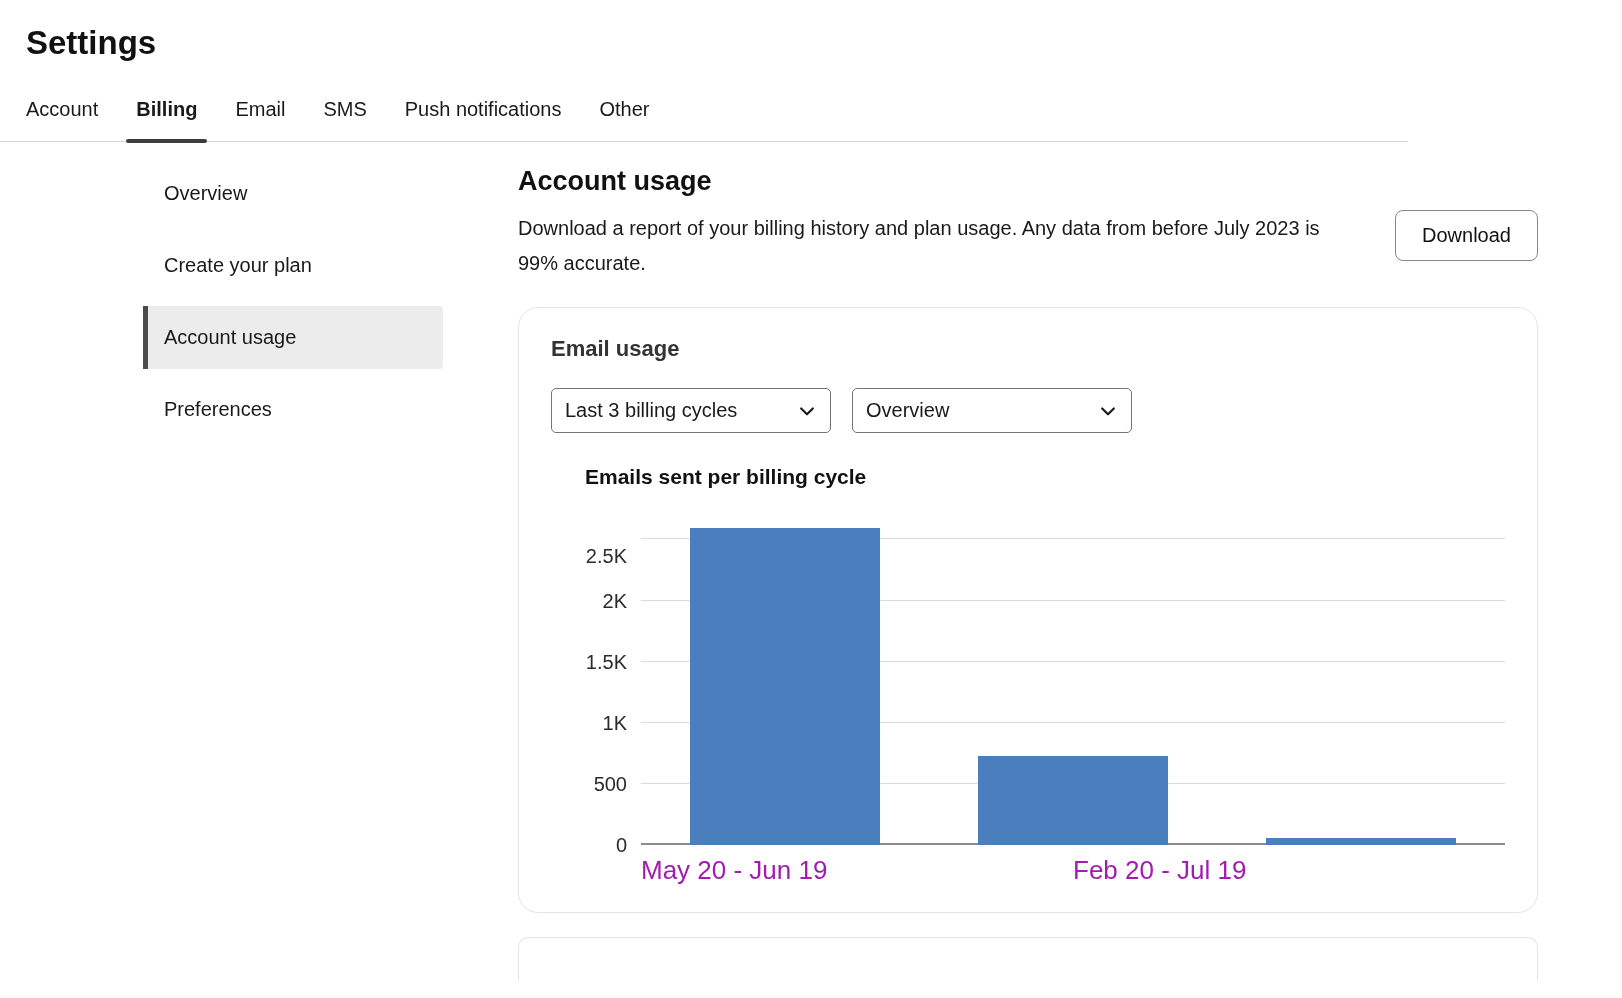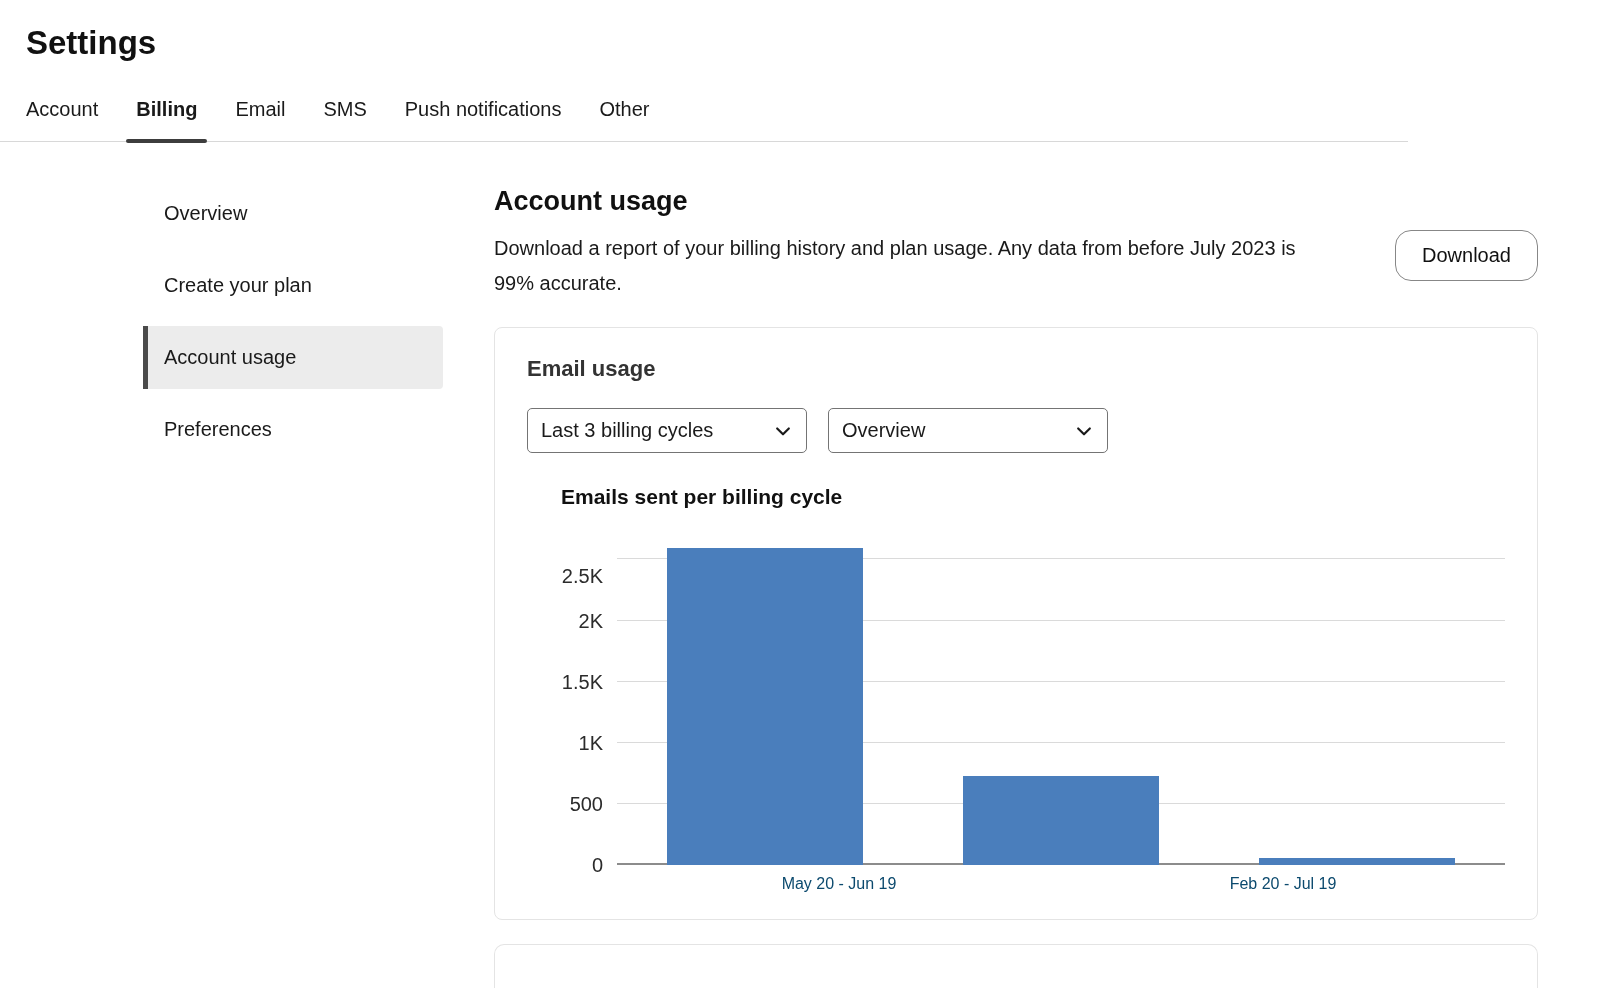--- a/index.html
+++ b/index.html
@@ -18,40 +18,40 @@
   }
   .tab {
     position:relative; font-size:20px; padding:6px 10px 20px; color:#1a1a1a;
     cursor:pointer; white-space:nowrap;
   }
   .tab.active { font-weight:700; }
   .tab.active::after {
     content:""; position:absolute; left:0; right:0; bottom:-2px; height:4px;
     background:#3d3d3d; border-radius:2px;
   }
-  .content { display:flex; margin-top:40px; }
+  .content { display:flex; margin-top:20px;gap:24px; }
   .sidebar { width:300px; margin-left:143px; flex-shrink:0; }
   .side-item {
     font-size:20px; padding:20px 16px; border-left:5px solid transparent;
     margin-bottom:9px; cursor:pointer;
   }
   .side-item.active {
     background:#ececec; border-left-color:#4a4a4a; border-radius:0 4px 4px 0;
   }
   .main { flex:1; margin-left:51px; margin-right:84px; position:relative; }
   .main-title { font-size:27px; font-weight:700; margin:4px 0 14px; color:#111; }
   .desc { font-size:20px; line-height:1.75; max-width:845px; margin:0; }
   .download-btn {
     position:absolute; top:48px; right:0;
     font-family:inherit; font-size:20px; font-weight:500; color:#111;
-    padding:13px 26px; border:1px solid #878787; border-radius:16px;
+    padding:13px 26px; border:1px solid #878787; border-radius:8px;
     background:#fff; cursor:pointer;
   }
   .card {
-    margin-top:26px; border:1px solid #e4e4e4; border-radius:8px;
+    margin-top:26px; border:1px solid #e4e4e4; border-radius:20px;
     padding:28px 32px 26px;
   }
   .card-title { font-size:22px; font-weight:700; color:#333; margin:0 0 26px; }
   .filters { display:flex; gap:21px; margin-bottom:32px; }
   .select {
     width:280px; height:45px; border:1px solid #747474; border-radius:5px;
     display:flex; align-items:center; justify-content:space-between;
     padding:8px 13px; font-size:20px; background:#fff; cursor:pointer;
   }
   .select .chev { width:20px; height:20px; display:block; }
@@ -63,21 +63,21 @@
     position:absolute; right:14px; transform:translateY(50%);
     font-size:20px; color:#2b2b2b; white-space:nowrap;
   }
   .plot { position:relative; height:330px; flex:1; }
   .gridline { position:absolute; left:0; right:0; height:1px; background:#dadada; }
   .gridline.baseline { height:2px; background:#8c8c8c; }
   .bars { position:absolute; left:0; right:0; top:0; bottom:0; display:flex; }
   .bar-slot { flex:1; display:flex; align-items:flex-end; justify-content:center; }
   .bar { width:66%; max-width:210px; }
   .xlabels { display:flex; margin-left:56px; margin-top:10px; }
-  .xlabel { flex:1; text-align:center; font-size:16px; color:#0c4a6e; }
+  .xlabel { flex:1; text-align:left; font-size:26px; color:#a21caf; }
   .next-card {
     margin-top:24px; height:44px;
     border:1px solid #e4e4e4; border-bottom:none; border-radius:10px 10px 0 0;
   }
 </style>
 </head>
 <body>
 
 <h1 class="page-title">Settings</h1>
 

